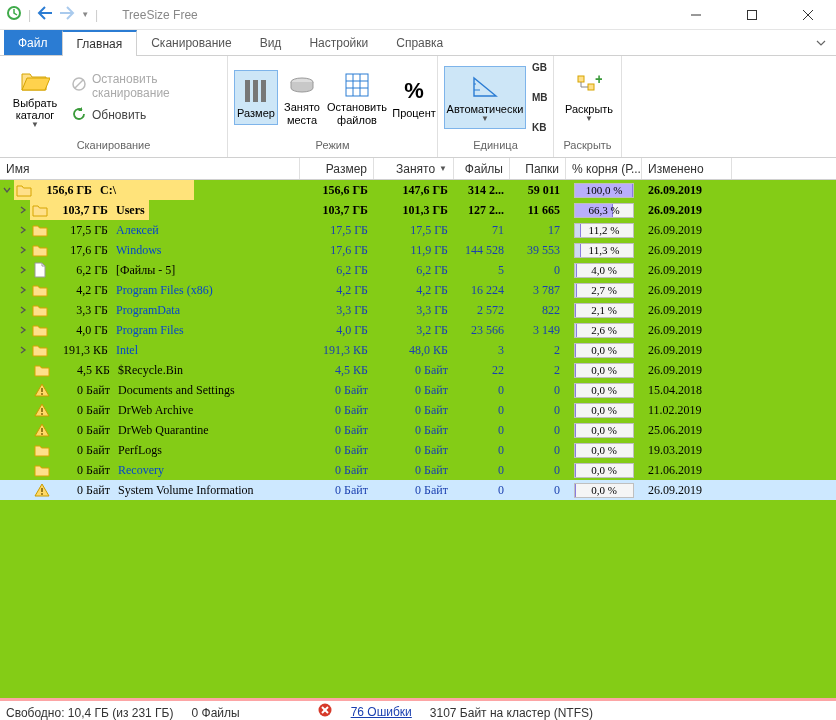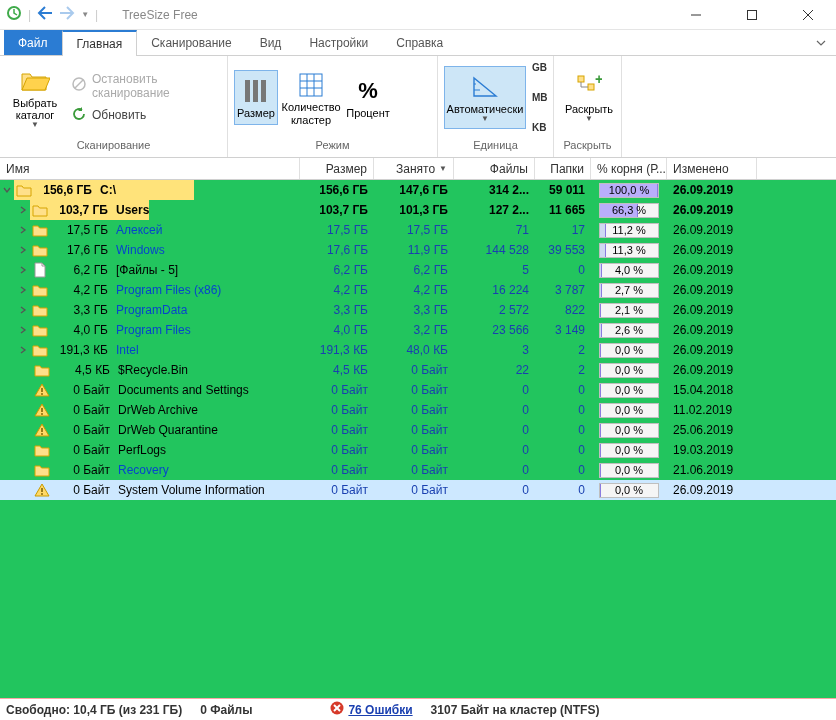--- a/index.html
+++ b/index.html
@@ -27,21 +27,21 @@
 .hlink { display: flex; align-items: center; gap: 6px; padding: 2px 4px; font-size: 12px; color: #444; }
 .ribstack { display: flex; flex-direction: column; gap: 3px; }
 .active-box { border: 1px solid #7eb4ea; background: #cde6f7; }
 .unit-sml { font-size: 10px; font-weight: bold; color: #333; line-height: 1.2; padding: 1px 2px; }
 
 .grid-header { height: 22px; display: flex; background: #fff; border-bottom: 1px solid #d0d0d0; font-size: 12px; color: #333; }
 .gh { border-right: 1px solid #e0e0e0; display: flex; align-items: center; padding: 0 6px; overflow: hidden; white-space: nowrap; }
 .gh.left { justify-content: flex-start; }
 .gh.right { justify-content: flex-end; }
 
-.grid-body { flex: 1; overflow: auto; background:#22c55e; }
+.grid-body { flex: 1; overflow: auto; background:#84cc16;font-family:Liberation Serif, serif; }
 .row { height: 20px; display: flex; align-items: center; font-size: 12px; }
 .row .c-name { display: flex; align-items: center; overflow: hidden; white-space: nowrap; }
 .row .c { display: flex; align-items: center; padding: 0 6px; overflow: hidden; white-space: nowrap; }
 .row .c.right { justify-content: flex-end; }
 .row .c.pct { justify-content: center; }
 .row.sel { background: #cde8ff; }
 
 .indent { display: inline-block; width: 16px; height: 16px; }
 .chev { width: 14px; height: 14px; display: inline-flex; align-items: center; justify-content: center; color: #555; }
 .chev.open svg { transform: rotate(90deg); }
@@ -49,28 +49,28 @@
 .namecell-inner { display:inline-flex; align-items:center; height:20px; }
 .namecell-size { min-width: 62px; text-align: right; padding-right:6px; }
 .namecell-label { padding-left: 2px; }
 .pctbar { position: relative; width: 60px; height: 15px; border: 1px solid #bfbfbf; background: #f5f5f5; display:flex; align-items:center; justify-content:center; font-size:11px; }
 .pctbar .fill { position:absolute; left:0; top:0; bottom:0; background: #b9aefb; border-right:1px solid #8a7be0; }
 .pctbar .txt { position:relative; z-index:1; }
 .link { color: #0645cc; }
 .bold { font-weight: bold; color:#000; }
 .blue { color: #1a3fb0; }
 
-.statusbar { height: 22px; border-top: 1px solid #fca5a5; display:flex; align-items:center; font-size:12px; padding: 0 6px; gap: 18px; color:#333;font-weight:bold; }
-.statusbar .err { color: #1a3fb0; text-decoration: underline; display:flex; align-items:center; gap:4px;}
+.statusbar { height: 22px; border-top: 3px solid #fca5a5; display:flex; align-items:flex-end; font-size:12px; padding: 0 6px; gap: 18px; color:#333; }
+.statusbar .err { color: #1a3fb0; text-decoration: underline; display:flex; align-items:center; gap:19px;}
 
 
 .w-name { width: 300px; }
 .w-size { width: 74px; }
 .w-alloc { width: 80px; }
-.w-files { width: 56px; margin-left: 25px; }
+.w-files { width: 56px; }
 .w-folders { width: 56px; }
 .w-pct { width: 76px; }
 .w-mod { width: 90px; }
 </style>
 </head>
 <body>
 
 <div class="titlebar">
   <div class="tb-left">
     <span><svg width="16" height="16" viewBox="0 0 16 16">
@@ -161,31 +161,40 @@
       <div class="vbtn active-box" style="width:44px">
         <div class="ico">
             <svg width="26" height="26">
               <rect x="2" y="2" width="5" height="22" fill="#777"></rect>
               <rect x="10" y="2" width="5" height="22" fill="#777"></rect>
               <rect x="18" y="2" width="5" height="22" fill="#777"></rect>
             </svg>
           </div>
         <div>Размер</div>
       </div>
+      <div class="vbtn" style="width:44px">
+        <div class="ico">
+            <svg width="26" height="20">
+              <ellipse cx="13" cy="7" rx="11" ry="4" fill="#ddd" stroke="#999"></ellipse>
+              <path d="M2 7v6a11 4 0 0 0 22 0V7" fill="#c8c8c8" stroke="#999"></path>
+            </svg>
+          </div>
+        <div>Занято места</div>
+      </div>
       <div class="vbtn" style="width:62px">
         <div class="ico">
             <svg width="24" height="24">
               <rect x="1" y="1" width="22" height="22" fill="none" stroke="#2b7cd3"></rect>
               <line x1="1" y1="8" x2="23" y2="8" stroke="#2b7cd3"></line>
               <line x1="1" y1="15" x2="23" y2="15" stroke="#2b7cd3"></line>
               <line x1="8" y1="1" x2="8" y2="23" stroke="#2b7cd3"></line>
               <line x1="15" y1="1" x2="15" y2="23" stroke="#2b7cd3"></line>
             </svg>
           </div>
-        <div>Количество кластер</div>
+        <div>Остановить файлов</div>
       </div>
       <div class="vbtn" style="width:48px">
         <div class="ico" style="font-size:22px;font-weight:bold">%</div>
         <div>Процент</div>
       </div>
     </div>
     <div class="ribfooter">Режим</div>
   </div>
 
   <div class="ribgroup" style="width:116px">

